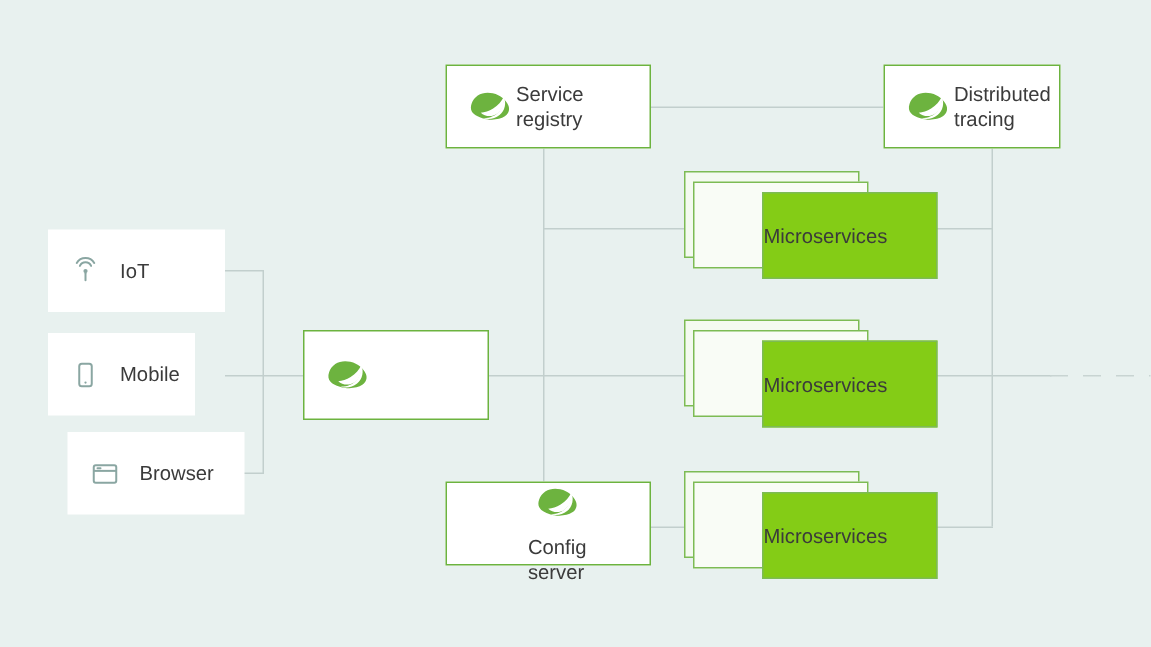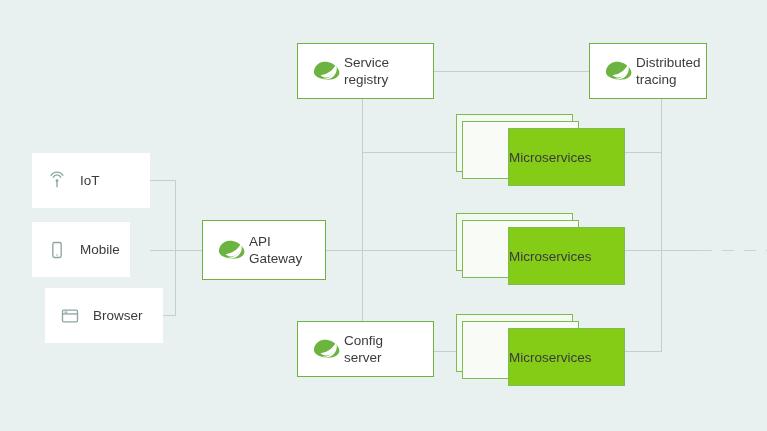--- a/index.html
+++ b/index.html
@@ -180,37 +180,35 @@
   </div>
 
   <div class="node green spring-box" style="left:202px; top:220px; width:124px; height:60px;">
     <span class="spring-logo">
       <svg viewBox="0 0 44 34" width="34" height="26">
         <path d="M5.5 14.5C8 7 16 3.5 24 5.5c7 1.7 11.5 6 13.5 10.5 1.6 3.6.4 7.4-3 9.6-4.6 3-12.6 3.9-19.6 1.6C7.6 24.9 3.2 21.5 5.5 14.5z" fill="#6db33f"></path>
         <path d="M33.5 8.5c2.6 5.4 1.2 12-3.6 16-4.2 3.5-10.2 4.4-14.6 2.6 5.6.3 11-1.9 14.4-6 2.8-3.4 4-8 3.8-12.6z" fill="#ffffff"></path>
         <path d="M33.6 8.4c-1.9 3.9-5 7.6-9.3 10.3-3.6 2.3-7.4 3.5-10.8 3.7 2.8 2.6 7 3.7 11 2.5 6.1-1.8 10.3-9.2 9.1-16.5z" fill="#ffffff"></path>
       </svg>
     </span>
-    <span class="node-label">API
-Gateway</span>
   </div>
 
   <div class="node green spring-box" style="left:297px; top:43px; width:137px; height:56px;">
     <span class="spring-logo">
       <svg viewBox="0 0 44 34" width="34" height="26">
         <path d="M5.5 14.5C8 7 16 3.5 24 5.5c7 1.7 11.5 6 13.5 10.5 1.6 3.6.4 7.4-3 9.6-4.6 3-12.6 3.9-19.6 1.6C7.6 24.9 3.2 21.5 5.5 14.5z" fill="#6db33f"></path>
         <path d="M33.5 8.5c2.6 5.4 1.2 12-3.6 16-4.2 3.5-10.2 4.4-14.6 2.6 5.6.3 11-1.9 14.4-6 2.8-3.4 4-8 3.8-12.6z" fill="#ffffff"></path>
         <path d="M33.6 8.4c-1.9 3.9-5 7.6-9.3 10.3-3.6 2.3-7.4 3.5-10.8 3.7 2.8 2.6 7 3.7 11 2.5 6.1-1.8 10.3-9.2 9.1-16.5z" fill="#ffffff"></path>
       </svg>
     </span>
     <span class="node-label">Service
 registry</span>
   </div>
 
-  <div class="node green spring-box" style="left:297px; top:321px; width:137px; height:56px;">
+  <div class="node green spring-box" style="left:297px; top:321px; width:137px; height:56px;flex-direction:column;">
     <span class="spring-logo">
       <svg viewBox="0 0 44 34" width="34" height="26">
         <path d="M5.5 14.5C8 7 16 3.5 24 5.5c7 1.7 11.5 6 13.5 10.5 1.6 3.6.4 7.4-3 9.6-4.6 3-12.6 3.9-19.6 1.6C7.6 24.9 3.2 21.5 5.5 14.5z" fill="#6db33f"></path>
         <path d="M33.5 8.5c2.6 5.4 1.2 12-3.6 16-4.2 3.5-10.2 4.4-14.6 2.6 5.6.3 11-1.9 14.4-6 2.8-3.4 4-8 3.8-12.6z" fill="#ffffff"></path>
         <path d="M33.6 8.4c-1.9 3.9-5 7.6-9.3 10.3-3.6 2.3-7.4 3.5-10.8 3.7 2.8 2.6 7 3.7 11 2.5 6.1-1.8 10.3-9.2 9.1-16.5z" fill="#ffffff"></path>
       </svg>
     </span>
     <span class="node-label">Config
 server</span>
   </div>

